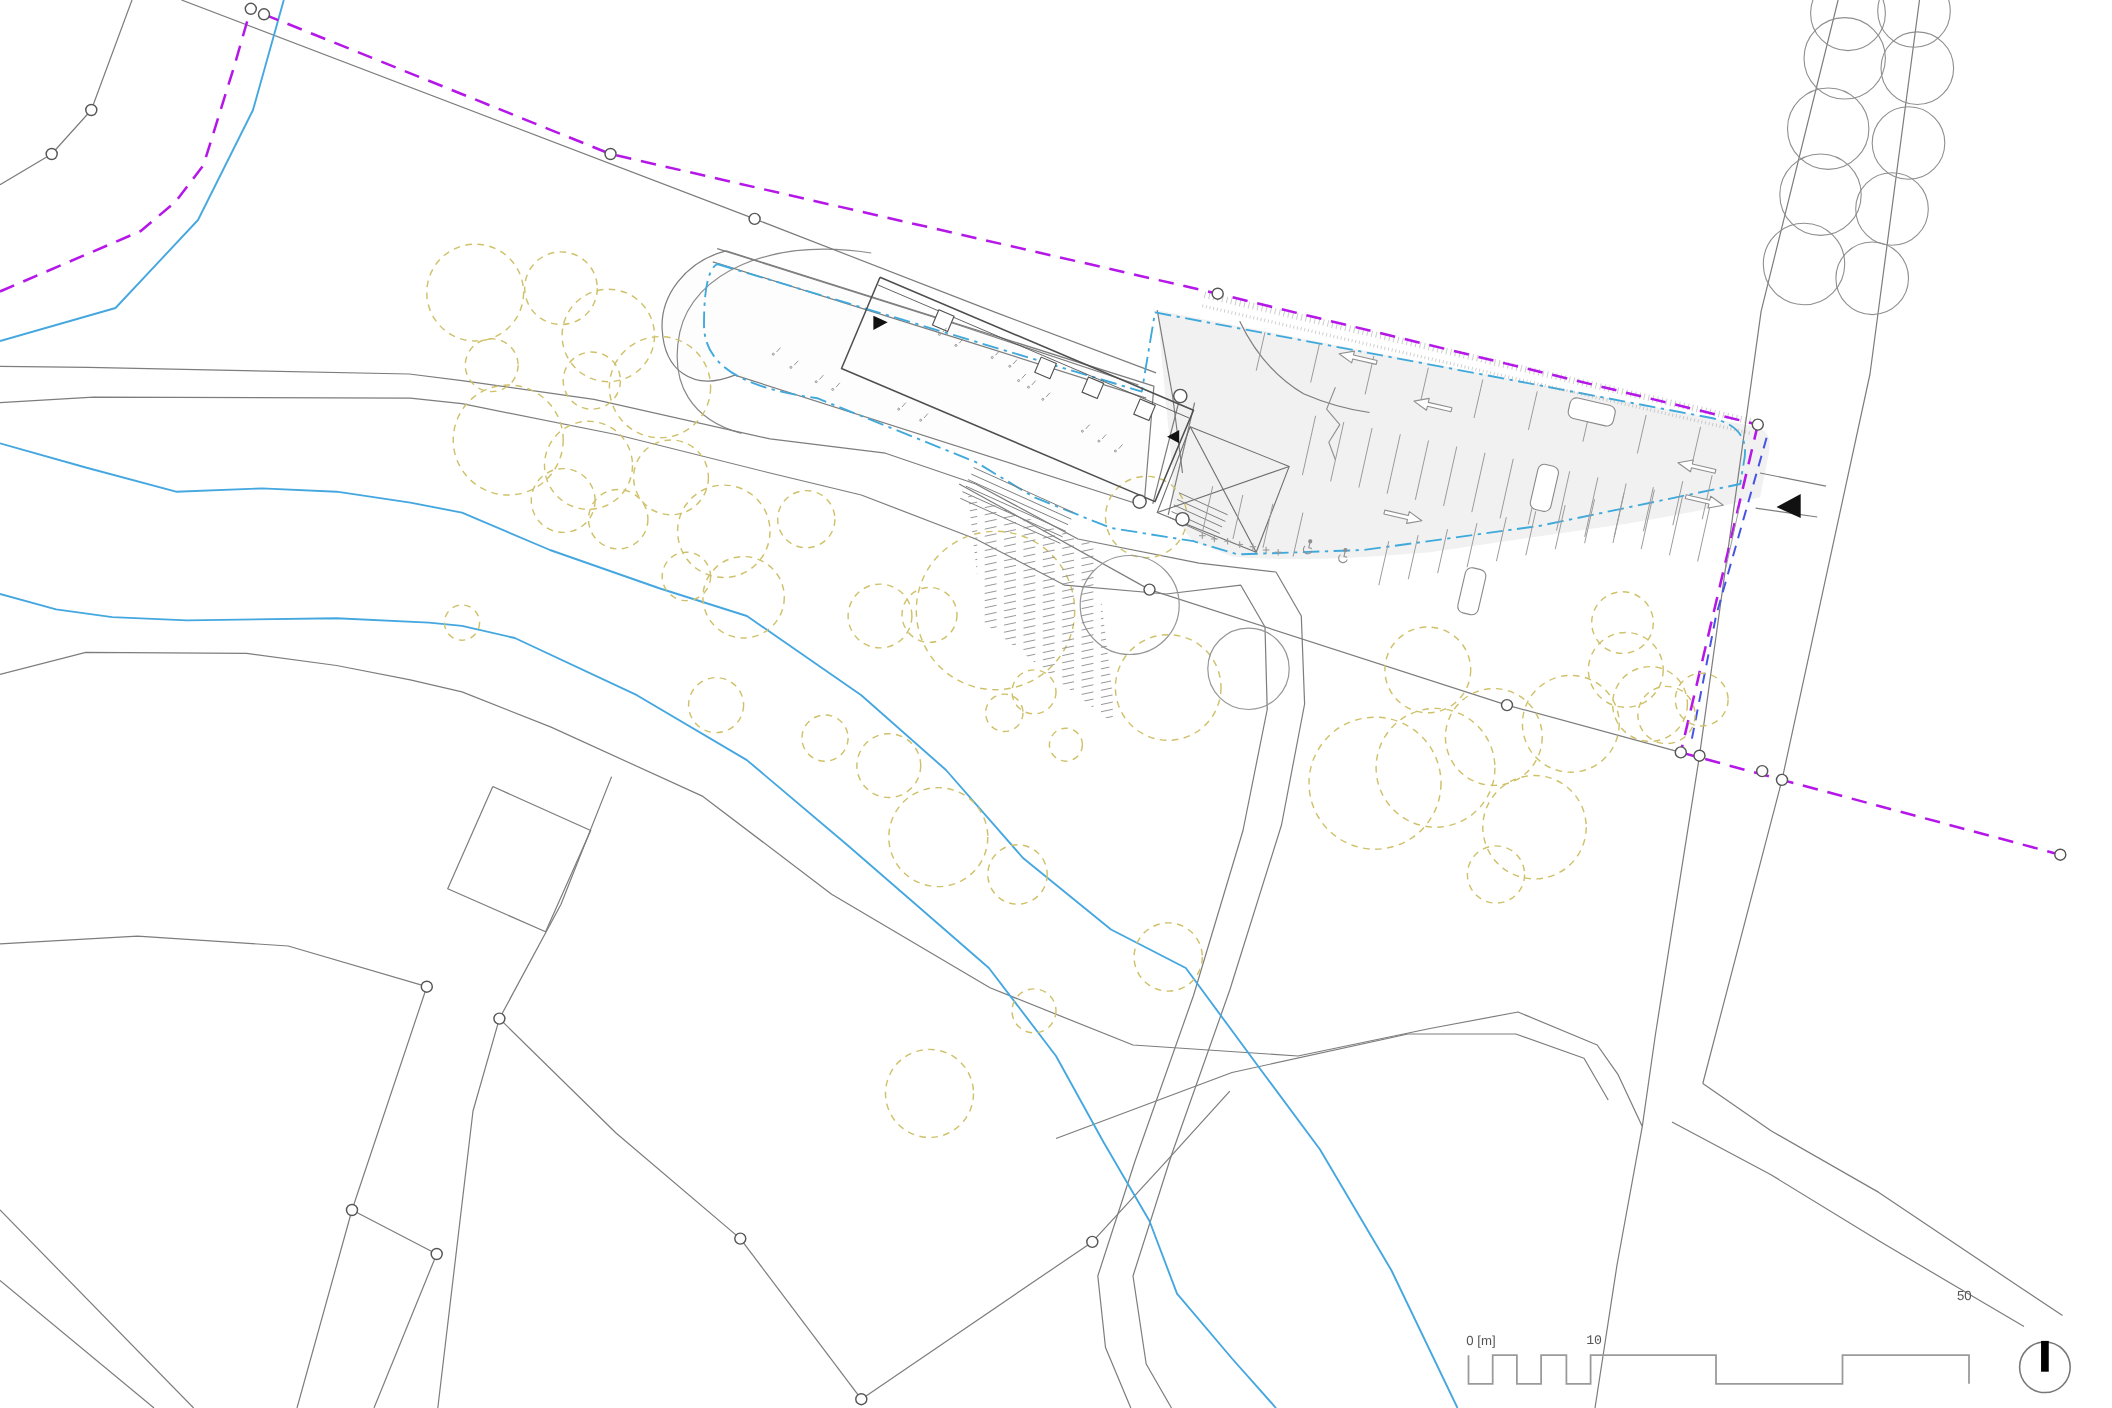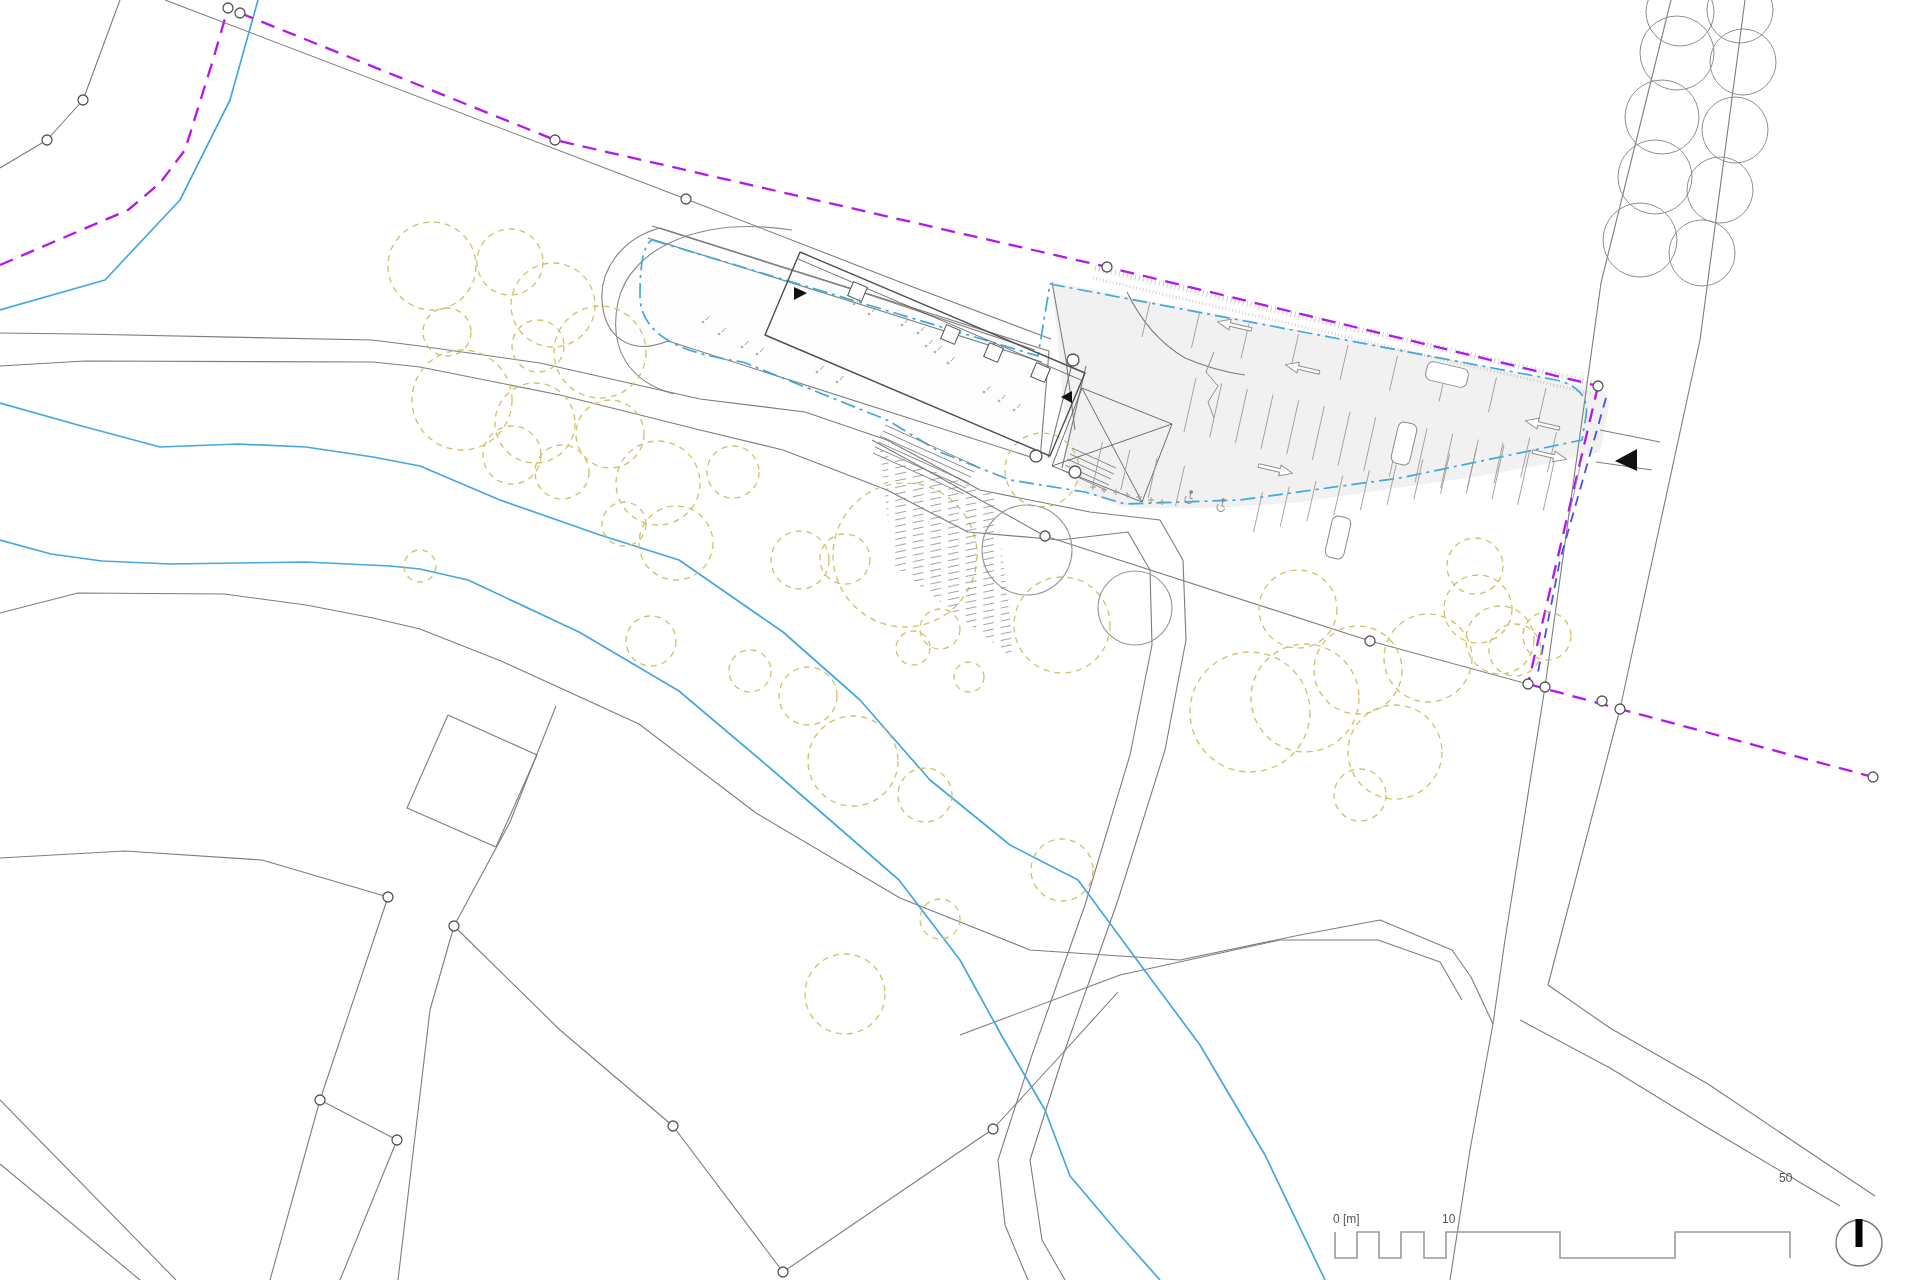--- a/index.html
+++ b/index.html
@@ -1,21 +1,21 @@
 <!DOCTYPE html>
 <html><head>
 <meta charset="utf-8">
 <style>
   html,body{margin:0;padding:0;background:#ffffff;}
   #stage{position:relative;width:1920px;height:1280px;background:#fff;overflow:hidden;
          font-family:"Liberation Sans", sans-serif;}
   #plan{position:absolute;left:0;top:0;}
   .maplabel{position:absolute;color:#555;font-size:12px;line-height:12px;white-space:nowrap;}
   #lbl-0{left:1333px;top:1213px;}
-  #lbl-10{left:1442px;top:1213px;}
+  #lbl-10{left:1442px;top:1213px;font-family:Liberation Mono, monospace;}
   #lbl-50{left:1779px;top:1172px;}
 </style>
 </head>
 <body>
 
 <div id="stage">
   <svg id="plan" width="1920" height="1280" viewBox="0 0 1920 1280">
       <g stroke="none" fill="#f1f1f1" stroke-linecap="butt" stroke-linejoin="round">
         <path d="M1052,282 L1596,388 Q1612,392 1608,412 L1600,452 Q1560,462 1480,476 L1300,502 Q1180,512 1120,506 L1085,492 Q1062,470 1066,430 Z"></path>
       </g>

